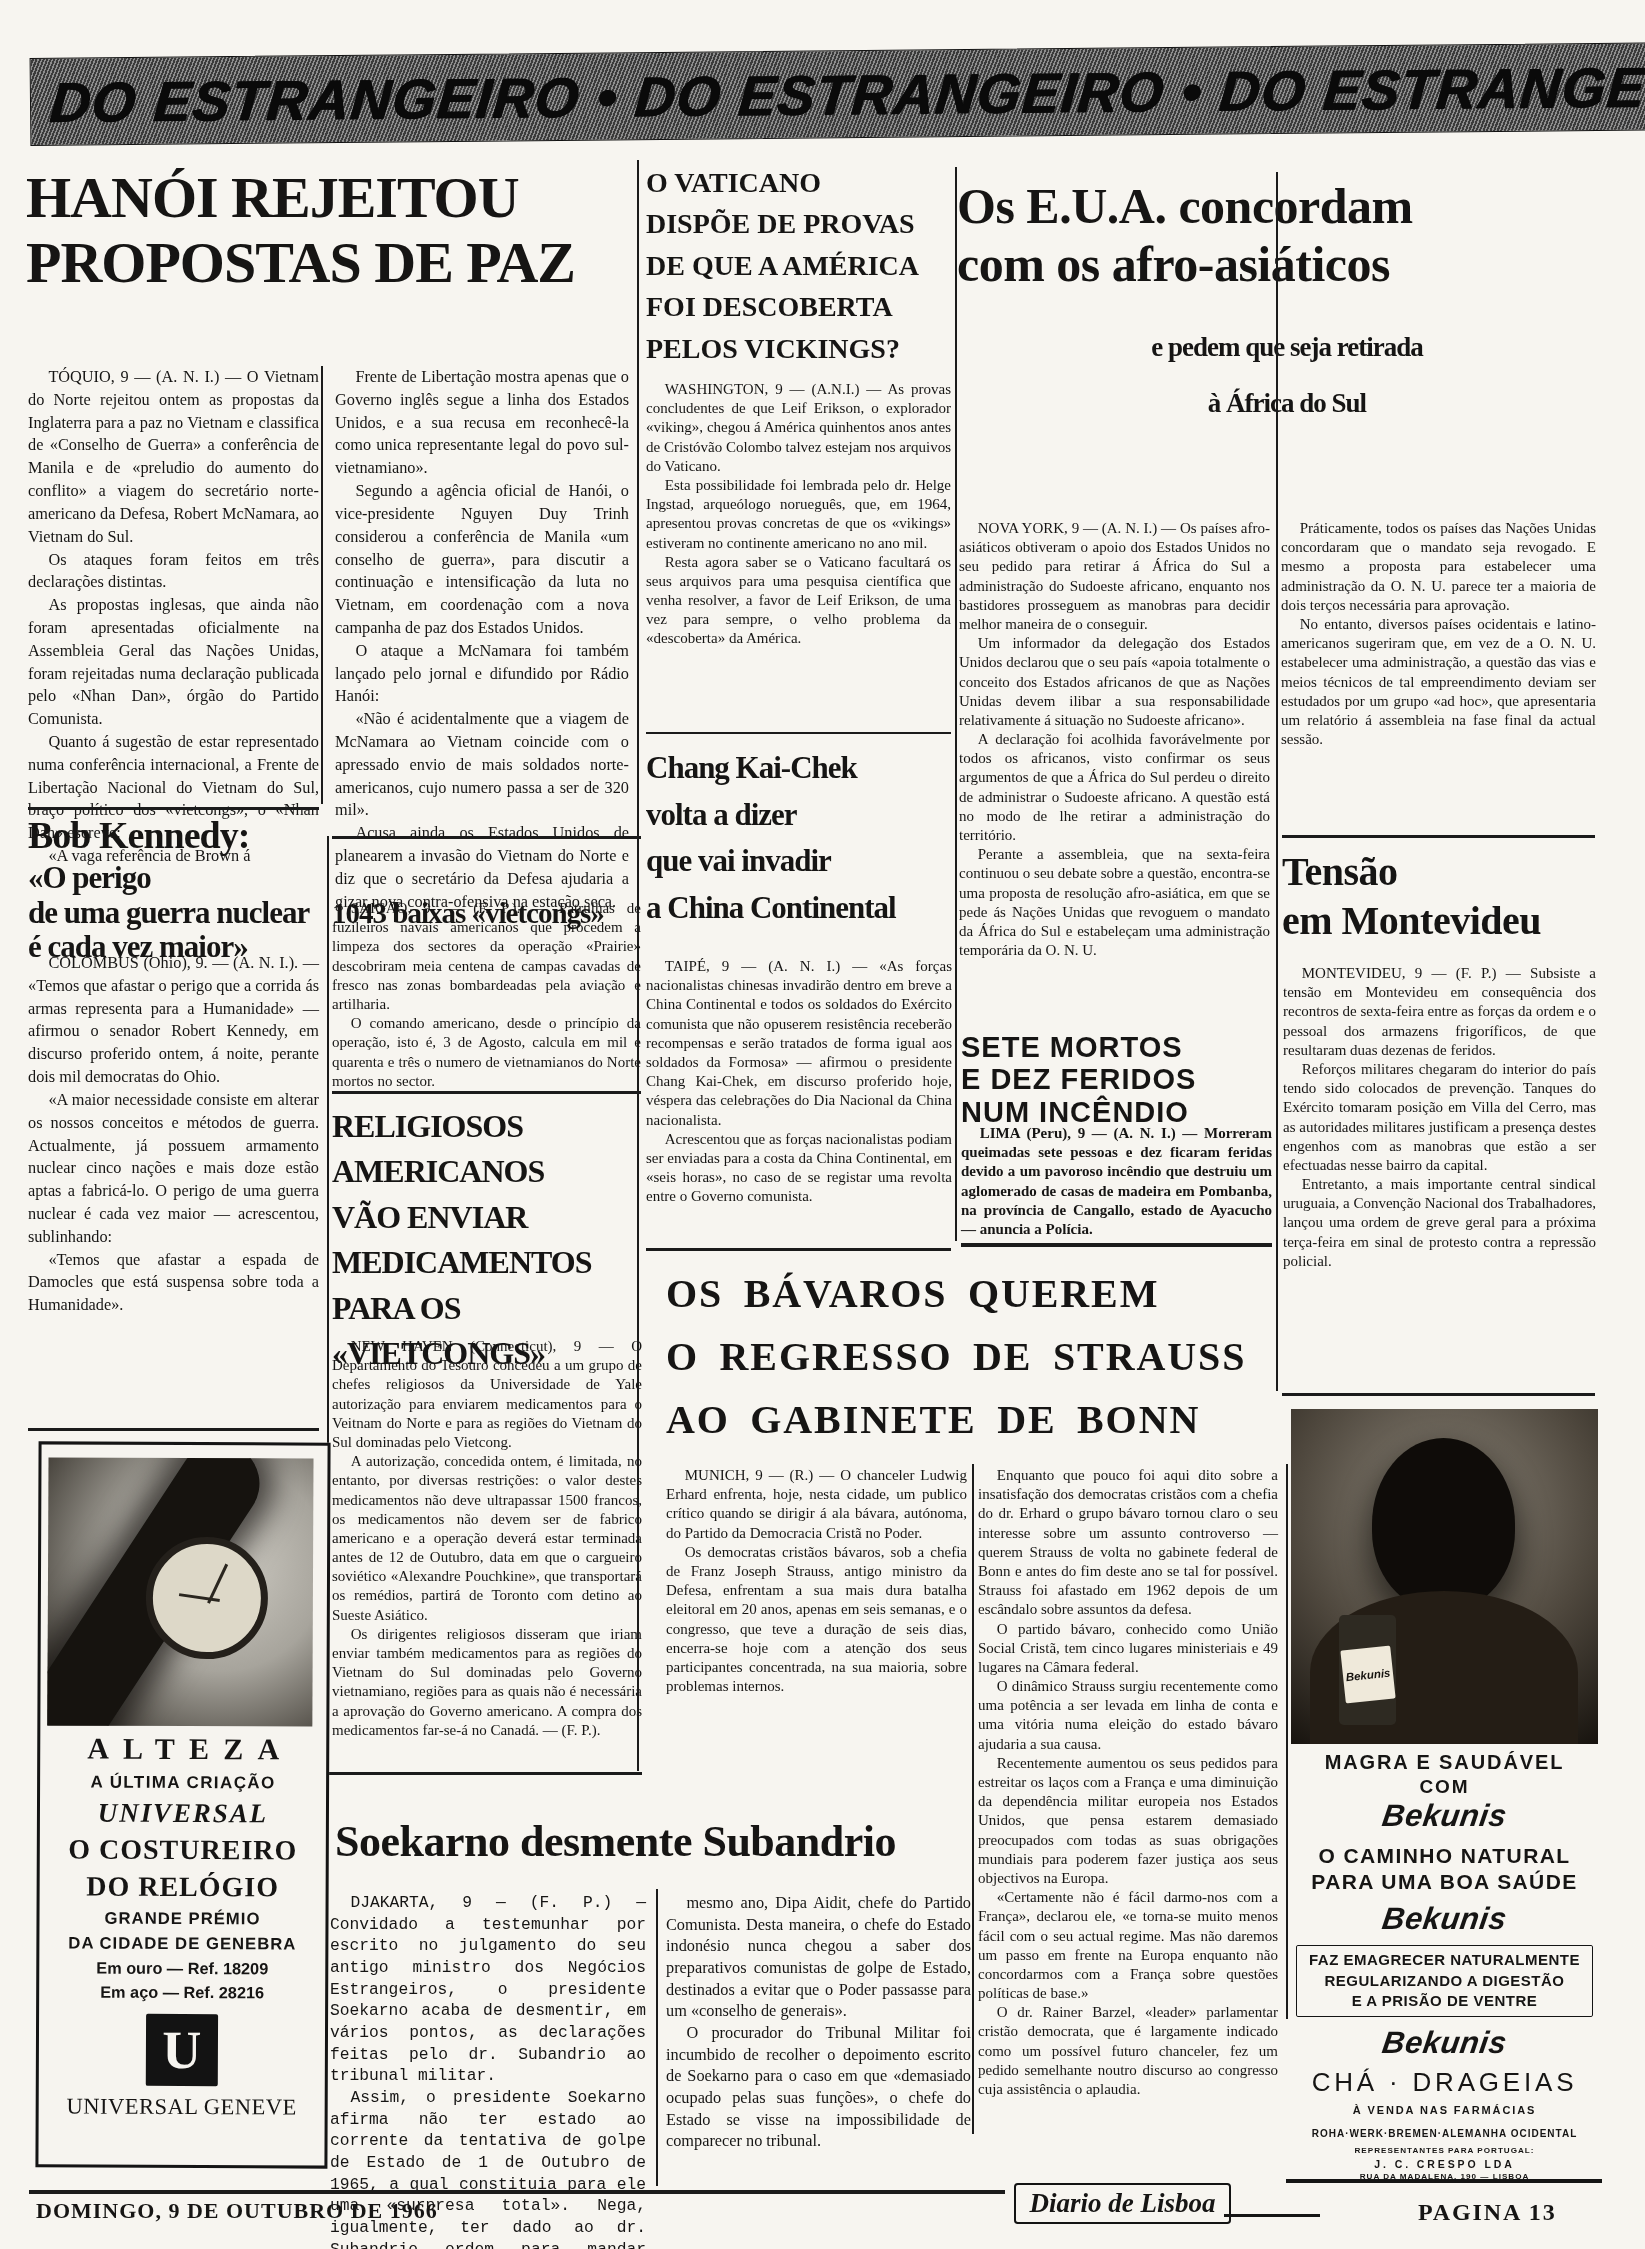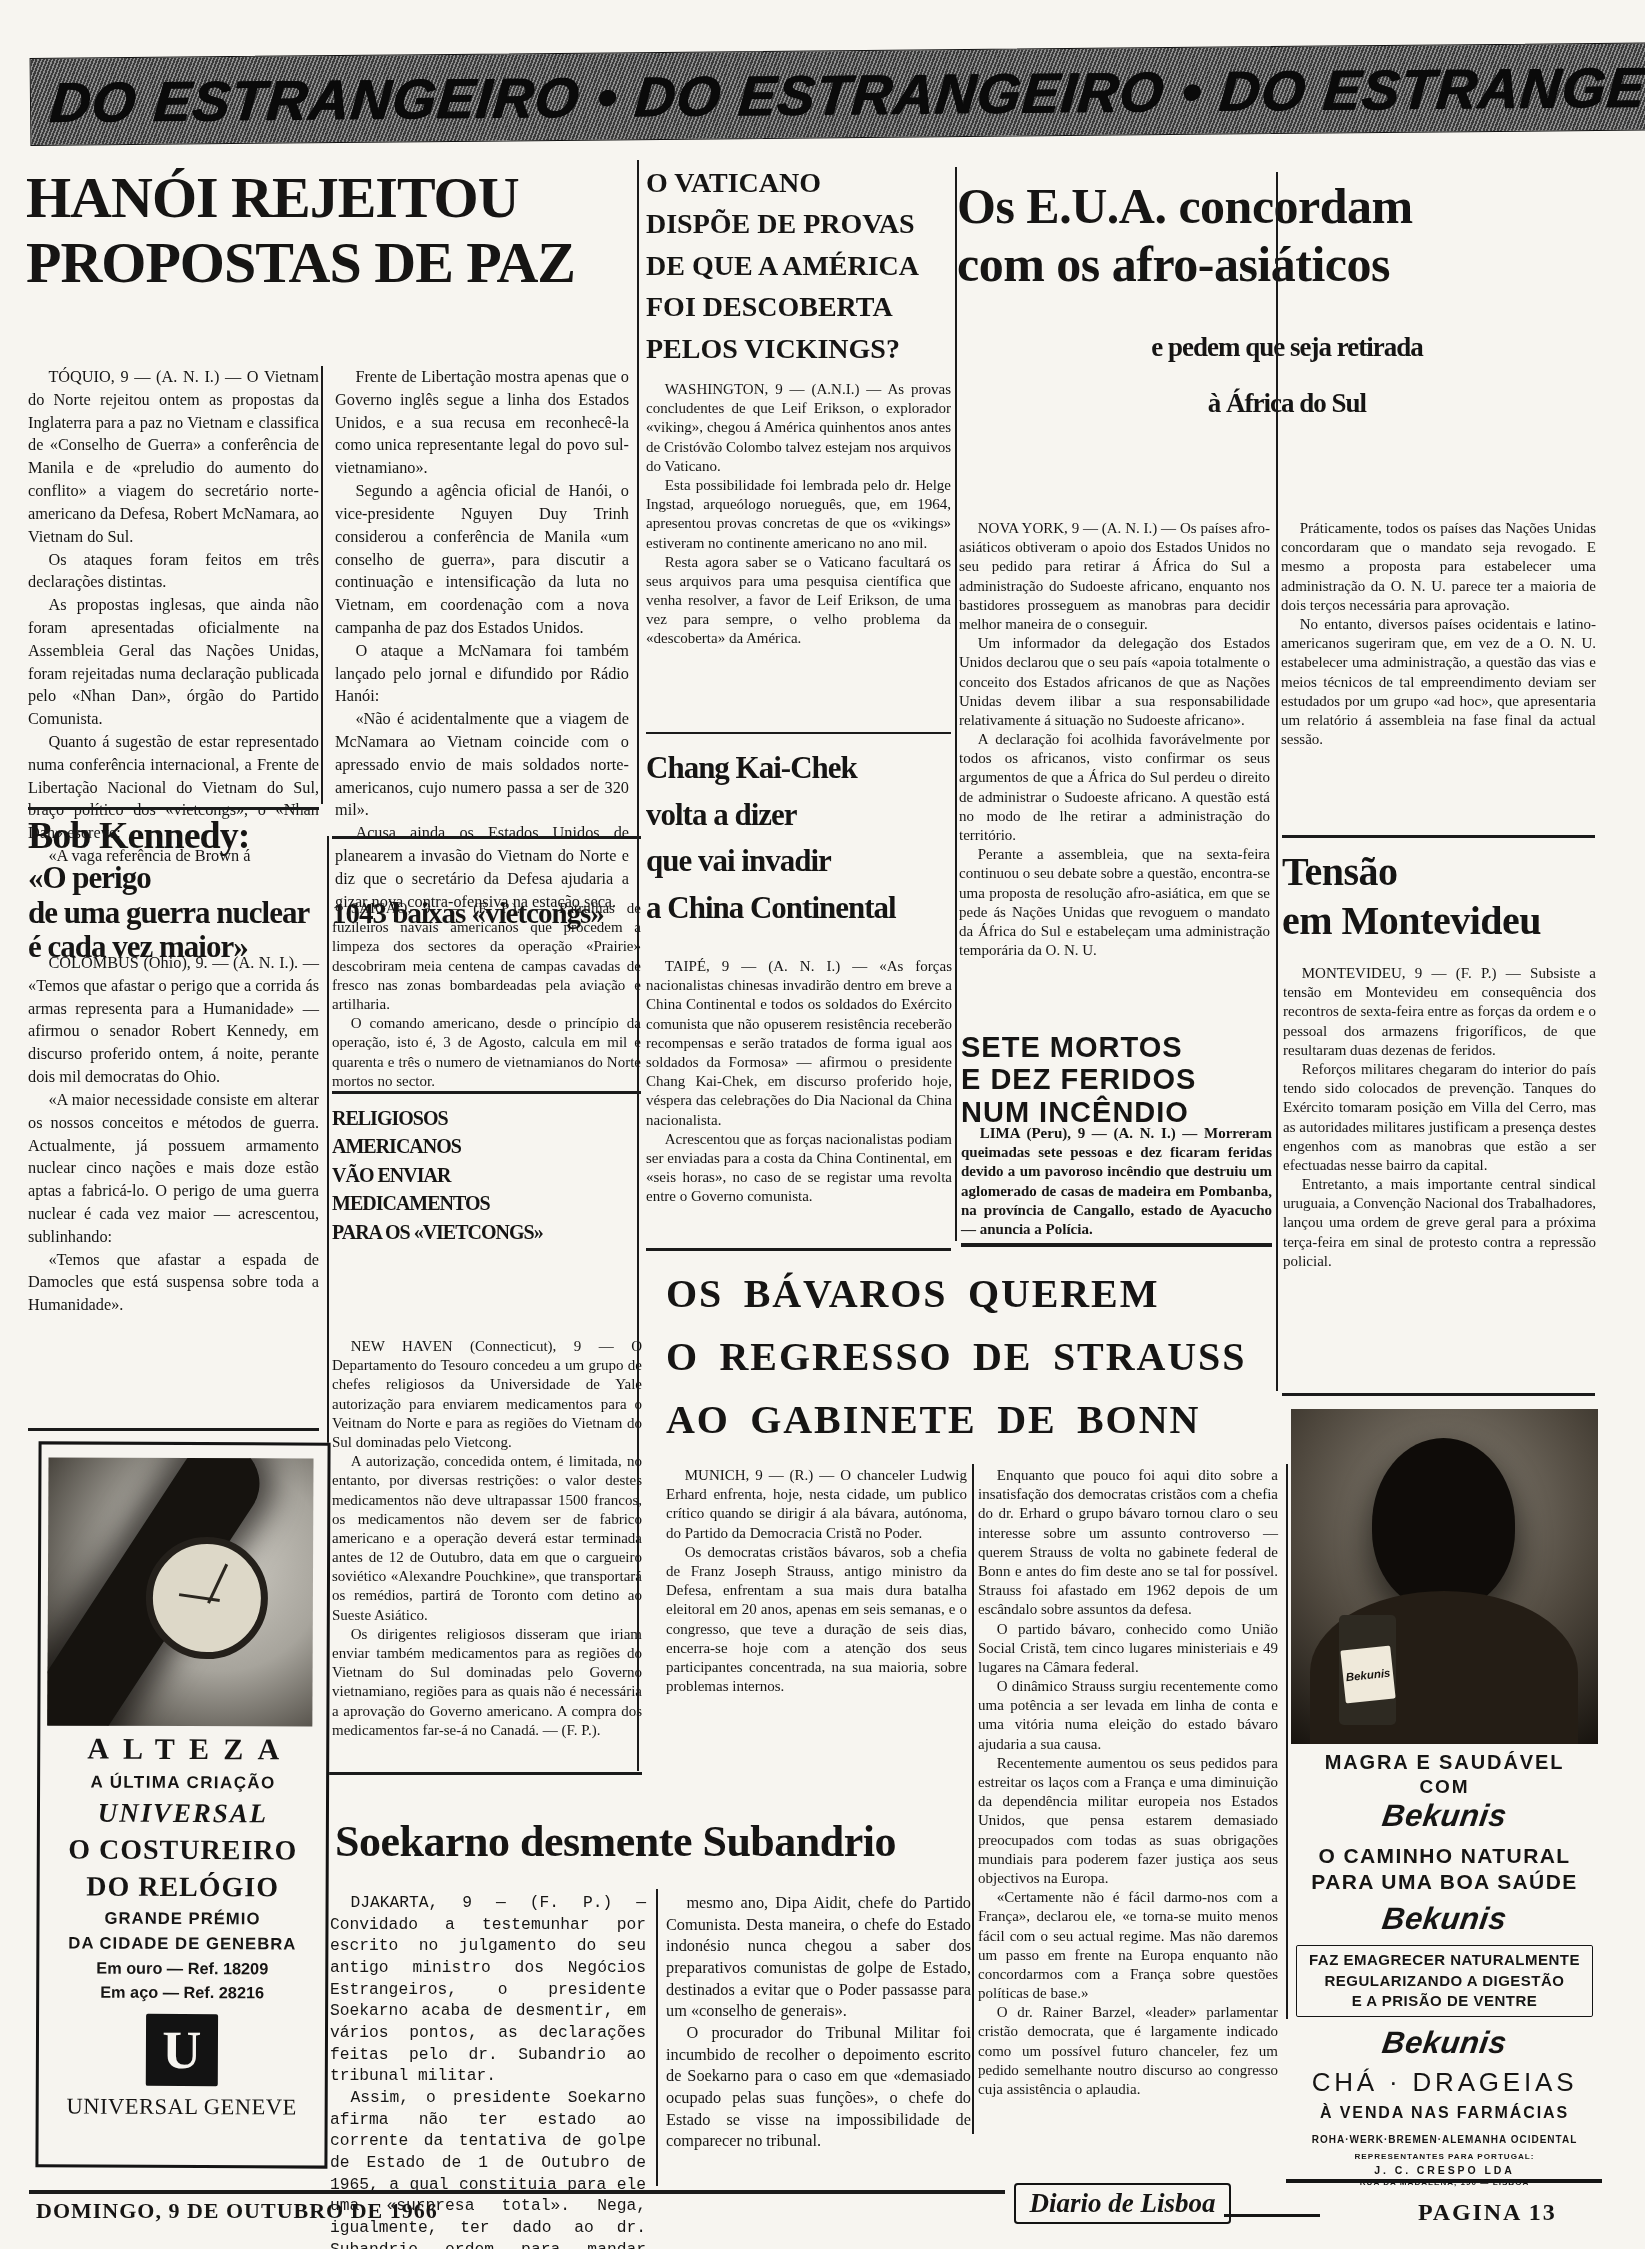--- a/index.html
+++ b/index.html
@@ -28,21 +28,21 @@
   .vat-head{left:646px;top:162px;width:304px;font-size:28px;line-height:1.48;letter-spacing:0px;}
   .vat-body{left:646px;top:380px;width:305px;font-size:15px;line-height:1.30;}
   .eua-head{left:957px;top:178px;width:670px;font-size:50px;text-align:left;line-height:1.15;letter-spacing:-0.5px;}
   .eua-sub{left:976px;top:332px;width:622px;text-align:center;font-size:27px;}
   .eua-sub .hl{margin-bottom:26px;}
   .news-col{font-size:15px;line-height:1.28;}
   .bob-head{left:28px;top:816px;width:294px;font-size:38px;line-height:1.05;}
   .bob-sub{left:28px;top:861px;width:294px;font-size:31px;line-height:1.12;}
   .bob-body{left:28px;top:952px;width:291px;font-size:16.3px;line-height:1.40;}
   .baixas-head{left:332px;top:897px;width:309px;font-size:29px;}
-  .relig-head{left:332px;top:1104px;width:309px;font-size:20px;line-height:1.42;}
+  .relig-head{left:332px;top:1104px;width:309px;font-size:32px;line-height:1.42;}
   .chang-head{left:646px;top:745px;width:305px;font-size:31px;line-height:1.50;}
   .sete-head{left:961px;top:1031px;width:313px;font-size:29px;line-height:1.12;
              font-family:"Liberation Sans","DejaVu Sans",sans-serif;letter-spacing:1px;}
   .sete-body{font-weight:700;}
   .bav-head{left:666px;top:1262px;width:612px;font-size:40px;line-height:1.58;letter-spacing:1.9px;word-spacing:8.6px;}
   .soek-head{left:335px;top:1817px;width:639px;font-size:44px;letter-spacing:-0.5px;}
   .soek-col{font-size:16.3px;line-height:1.33;}
   .mont-head{left:1282px;top:848px;width:313px;font-size:40px;line-height:1.22;letter-spacing:-0.5px;}
   
   .alteza{left:37px;top:1442px;width:286px;height:720px;border:3.3px solid #141414;background:#f6f4ef;
@@ -77,21 +77,21 @@
   .bek-bottle .lbl{position:absolute;left:3.8px;top:33px;width:50px;height:53px;background:#efe9da;border-radius:1.9px;
        display:flex;align-items:center;justify-content:center;font-style:italic;font-weight:700;font-size:11.5px;color:#16130f;transform:rotate(-6deg);}
   .bek .adline{text-align:center;margin:0;font-weight:700;}
   .bek-c1{font-size:20px;letter-spacing:1.9px;margin-top:342px !important;}
   .bek-c2{font-size:19px;letter-spacing:1.9px;margin-top:1.9px !important;}
   .bek-brand{font-size:31px;font-style:italic;letter-spacing:0.5px;transform:skewX(-8deg);}
   .bek-n1{font-size:21px;letter-spacing:1.4px;margin-top:10.5px !important;}
   .bek-box{border:1.9px solid #141414;border-radius:1.9px;margin:7.7px 4.8px 0;padding:4.8px 2.9px;}
   .bek-box div{font-size:15px;letter-spacing:0.5px;text-align:center;font-weight:700;line-height:1.35;}
   .bek-prod{font-size:26px;letter-spacing:3.8px;margin-top:6.7px !important;font-family:"Liberation Sans",sans-serif;font-weight:400 !important;}
-  .bek-avail{font-size:16px;letter-spacing:1.9px;margin-top:5.7px !important;}
+  .bek-avail{font-size:11px;letter-spacing:1.9px;margin-top:5.7px !important;}
   .bek-maker{font-size:10px;letter-spacing:1px;margin-top:12.4px !important;}
   .bek-rep{font-size:8.1px;letter-spacing:1px;margin-top:6.7px !important;}
   .bek-rep2{font-size:10.5px;letter-spacing:2.9px;margin-top:2.9px !important;}
   .bek-rep3{font-size:8.1px;letter-spacing:1px;margin-top:1.9px !important;}
   .bek-rule{position:absolute;left:-4.8px;bottom:2.9px;width:316px;height:4.3px;background:#151515;}
   
   .foot-date{left:36px;top:2198px;font-size:22px;font-weight:700;letter-spacing:1px;}
   .masthead{left:1014px;top:2183px;border:2.9px solid #131313;border-radius:3.8px;padding:2.9px 13.4px;
             font-size:27px;font-weight:700;font-style:italic;letter-spacing:0px;background:#f7f5f0;}
   .foot-dash{left:1224px;top:2214px;width:96px;height:3.3px;background:#151515;}

